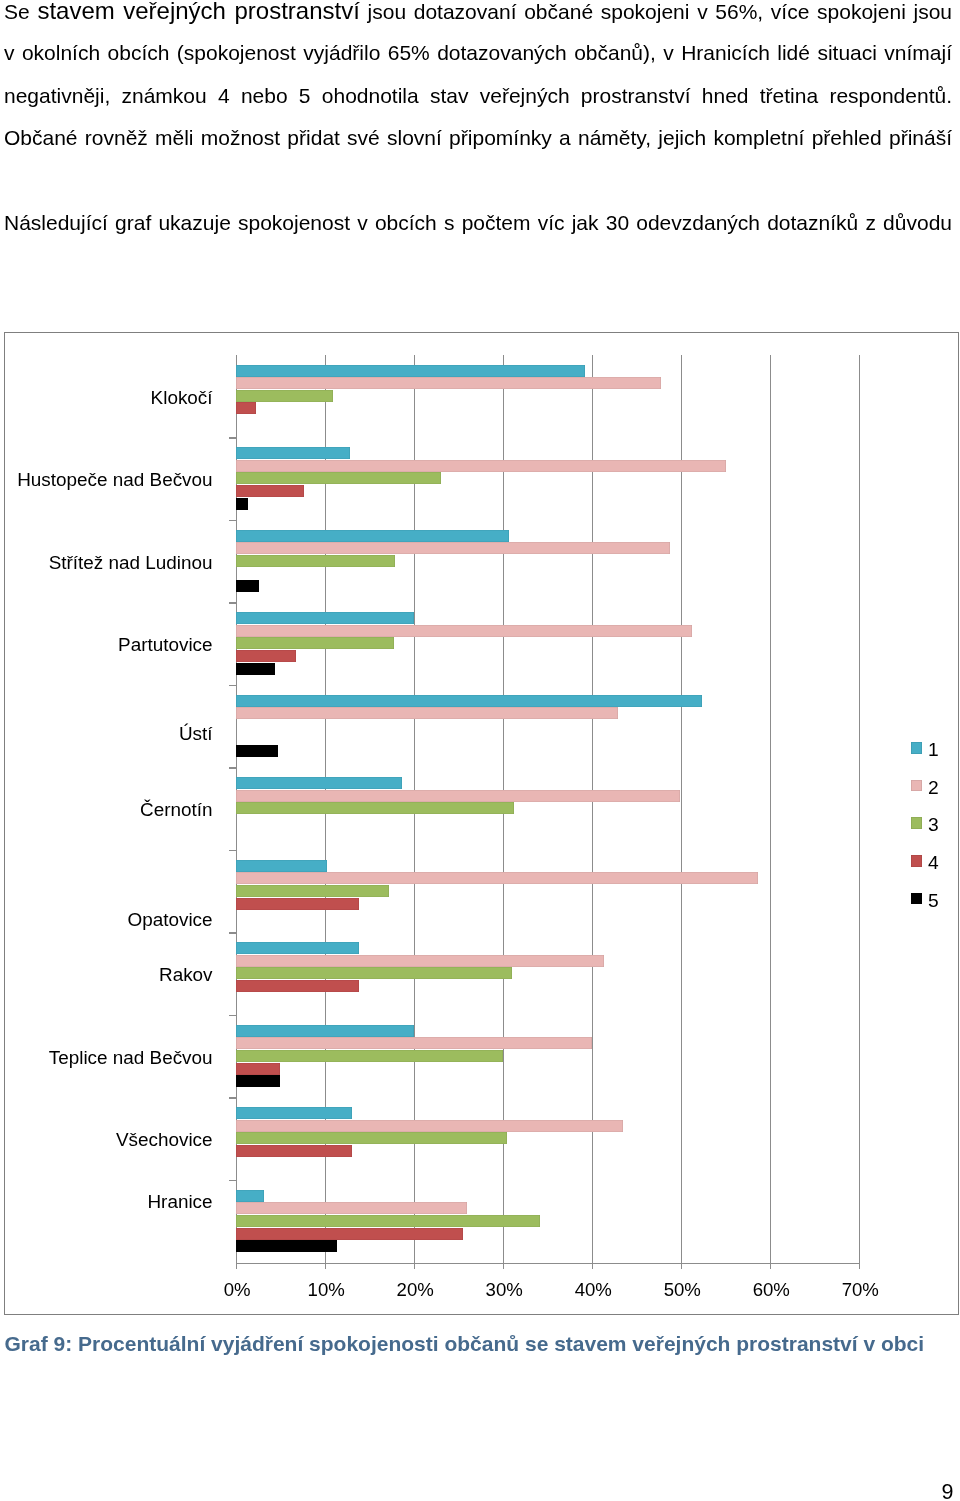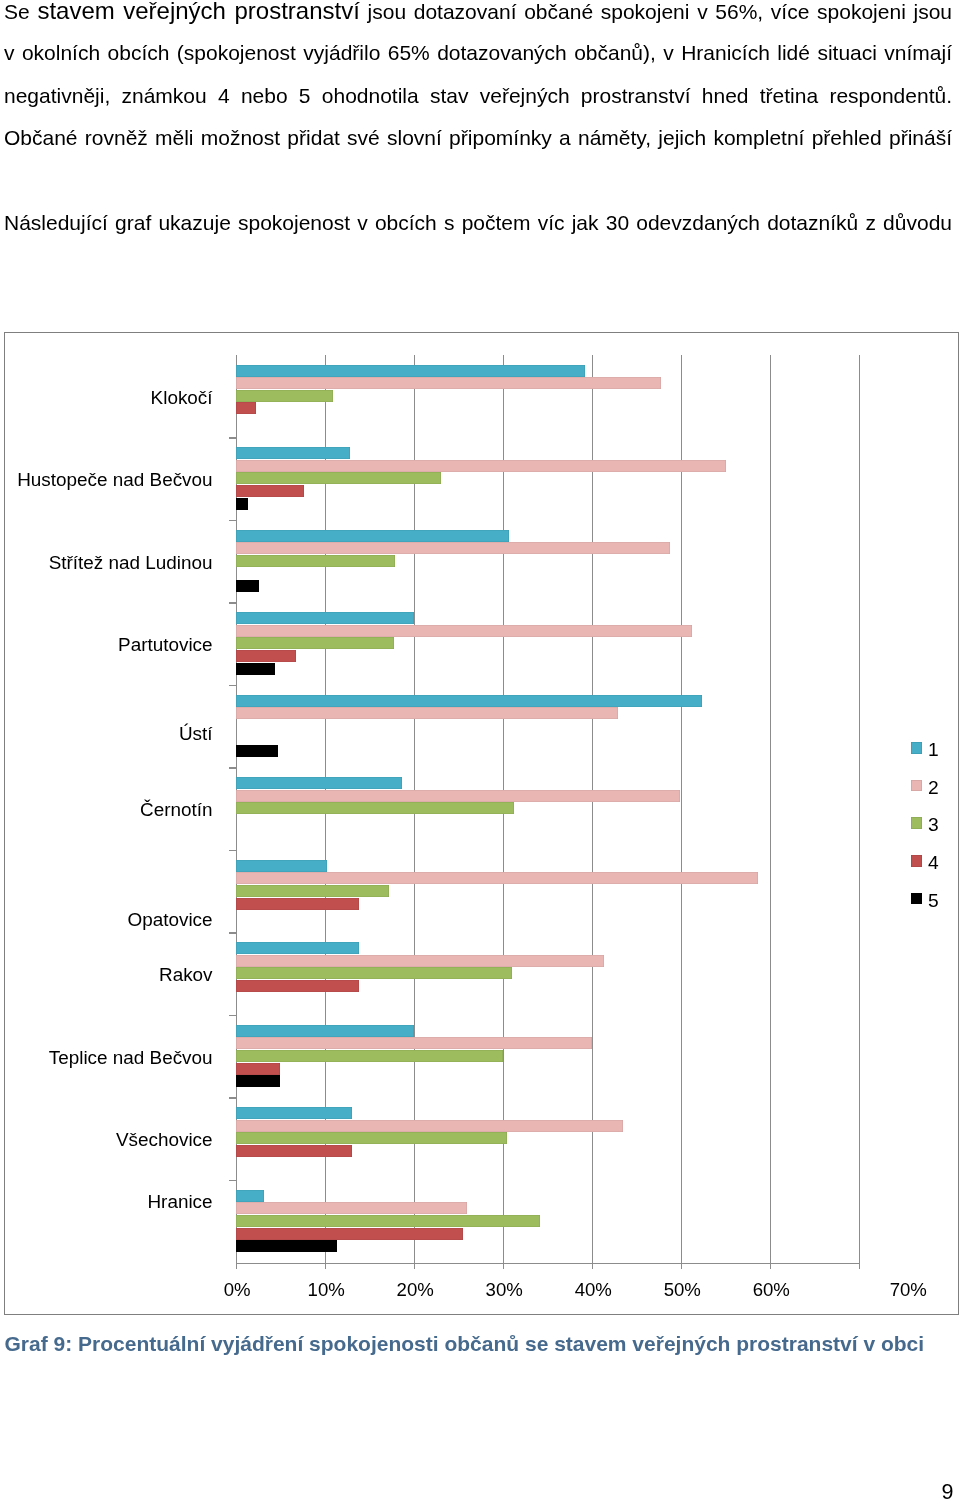--- a/index.html
+++ b/index.html
@@ -131,21 +131,21 @@
         <div class="bar" style="left: 230.95px; top: 894.646px; width: 227.005px; height: 12px; background: rgb(192, 79, 78); box-shadow: rgb(173, 71, 70) 0px 0px 0px 0.6px inset;"></div>
         <div class="bar" style="left: 230.95px; top: 907.266px; width: 100.594px; height: 12px; background: rgb(0, 0, 0); box-shadow: rgb(0, 0, 0) 0px 0px 0px 0.6px inset;"></div>
         <div class="catlabel" style="top: 869px; right: 745.45px;">Hranice</div>
         <div class="xlab" style="left: 232.15px; top: 945.6px;">0%</div>
         <div class="xlab" style="left: 321.171px; top: 945.6px;">10%</div>
         <div class="xlab" style="left: 410.193px; top: 945.6px;">20%</div>
         <div class="xlab" style="left: 499.214px; top: 945.6px;">30%</div>
         <div class="xlab" style="left: 588.236px; top: 945.6px;">40%</div>
         <div class="xlab" style="left: 677.257px; top: 945.6px;">50%</div>
         <div class="xlab" style="left: 766.279px; top: 945.6px;">60%</div>
-        <div class="xlab" style="left: 855.3px; top: 945.6px; margin-left: 48px;">70%</div>
+        <div class="xlab" style="left: 855.3px; top: 945.6px;">70%</div>
         <div class="legmark" style="left: 905.7px; top: 409px; background: rgb(70, 174, 198); box-shadow: rgb(61, 156, 177) 0px 0px 0px 0.8px inset;"></div>
         <div class="leglabel" style="left: 922.9px; top: 416.9px;">1</div>
         <div class="legmark" style="left: 905.7px; top: 446.67px; background: rgb(233, 182, 180); box-shadow: rgb(210, 164, 162) 0px 0px 0px 0.8px inset;"></div>
         <div class="leglabel" style="left: 922.9px; top: 454.57px;">2</div>
         <div class="legmark" style="left: 905.7px; top: 484.34px; background: rgb(156, 188, 94); box-shadow: rgb(140, 169, 84) 0px 0px 0px 0.8px inset;"></div>
         <div class="leglabel" style="left: 922.9px; top: 492.24px;">3</div>
         <div class="legmark" style="left: 905.7px; top: 522.01px; background: rgb(192, 79, 78); box-shadow: rgb(173, 71, 70) 0px 0px 0px 0.8px inset;"></div>
         <div class="leglabel" style="left: 922.9px; top: 529.91px;">4</div>
         <div class="legmark" style="left: 905.7px; top: 559.68px; background: rgb(0, 0, 0); box-shadow: rgb(0, 0, 0) 0px 0px 0px 0.8px inset;"></div>
         <div class="leglabel" style="left: 922.9px; top: 567.58px;">5</div>

